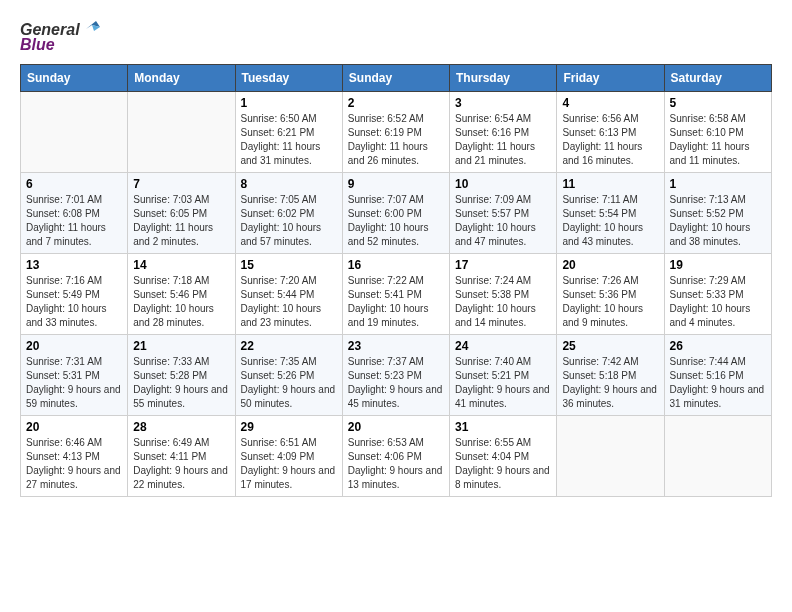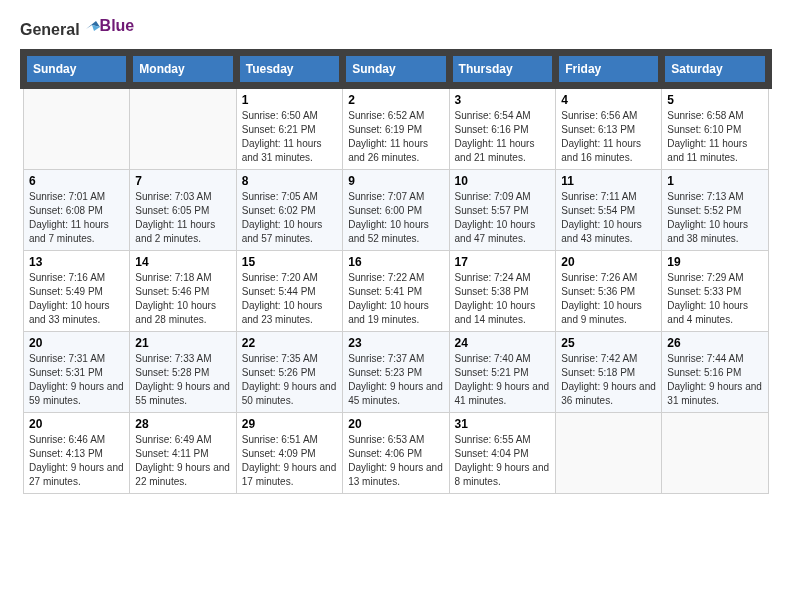--- a/index.html
+++ b/index.html
@@ -38,21 +38,21 @@
       border-collapse: collapse;
       font-size: 11px;
     }
     .calendar th {
       background-color: #3a7abf;
       color: #fff;
       text-align: left;
       padding: 6px 6px;
       font-size: 12px;
       font-weight: bold;
-      border: 7px solid #404040;
+      border: 1px solid #404040;
     }
     .calendar td {
       vertical-align: top;
       padding: 4px 5px;
       border: 1px solid #d0d0d0;
       width: 108px;
       min-height: 80px;
       background: #fff;
     }
     .calendar tr:nth-child(even) td {
@@ -73,21 +73,21 @@
       background: #f9f9f9 !important;
     }
     .row-stripe-1 td { background: #ffffff; }
     .row-stripe-2 td { background: #eef3f9; }
   </style>
 </head>
 <body>
 
 <div class="header">
   <div class="logo">
-  <div style="display:flex;flex-direction:row;line-height:1.2;">
+  <div style="display:flex;flex-direction:column;line-height:1.2;font-style:italic;">
     <div style="display:flex;align-items:center;gap:0;">
       <span style="font-size:16px;font-weight:bold;color:#333;">General</span>
       <svg width="18" height="18" viewBox="0 0 18 18" style="margin-left:2px;margin-top:-8px;">
         <polygon points="4,12 14,4 18,10 10,8" fill="#2e6da4"></polygon>
         <polygon points="10,8 18,10 12,14" fill="#5aabdc"></polygon>
       </svg>
     </div>
     <span style="font-size:16px;font-weight:bold;color:#701a75;margin-top:-4px;">Blue</span>
   </div>
 </div>

